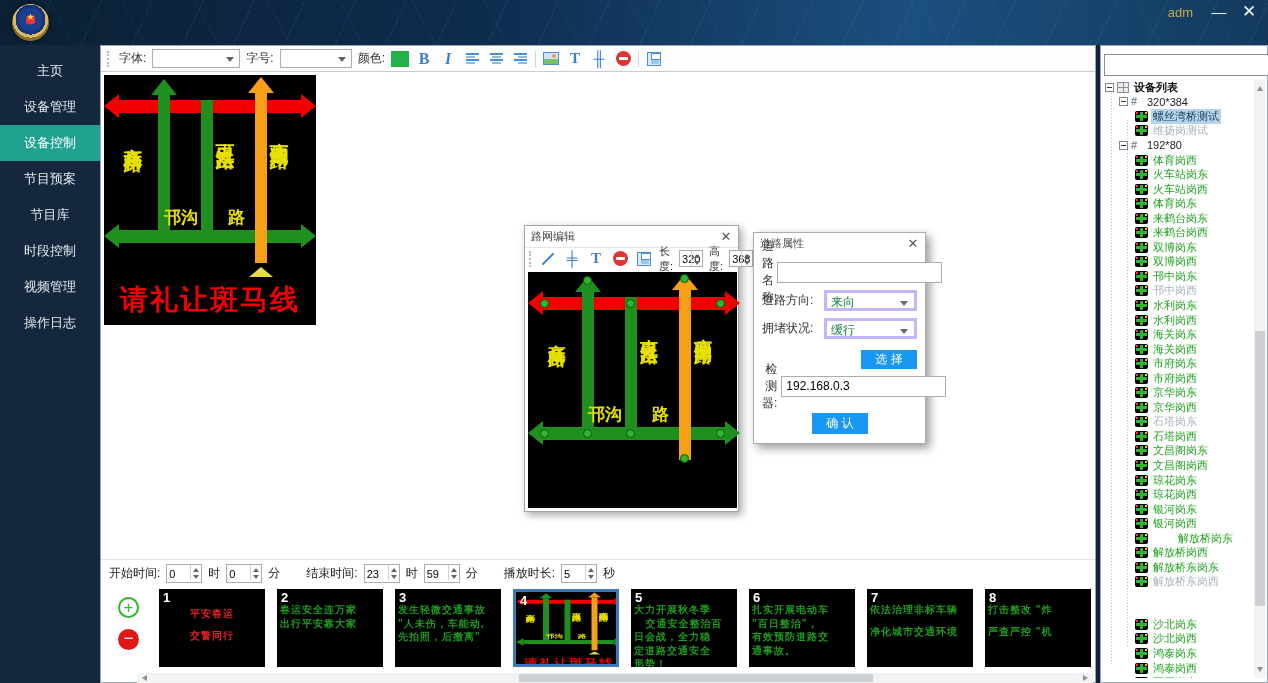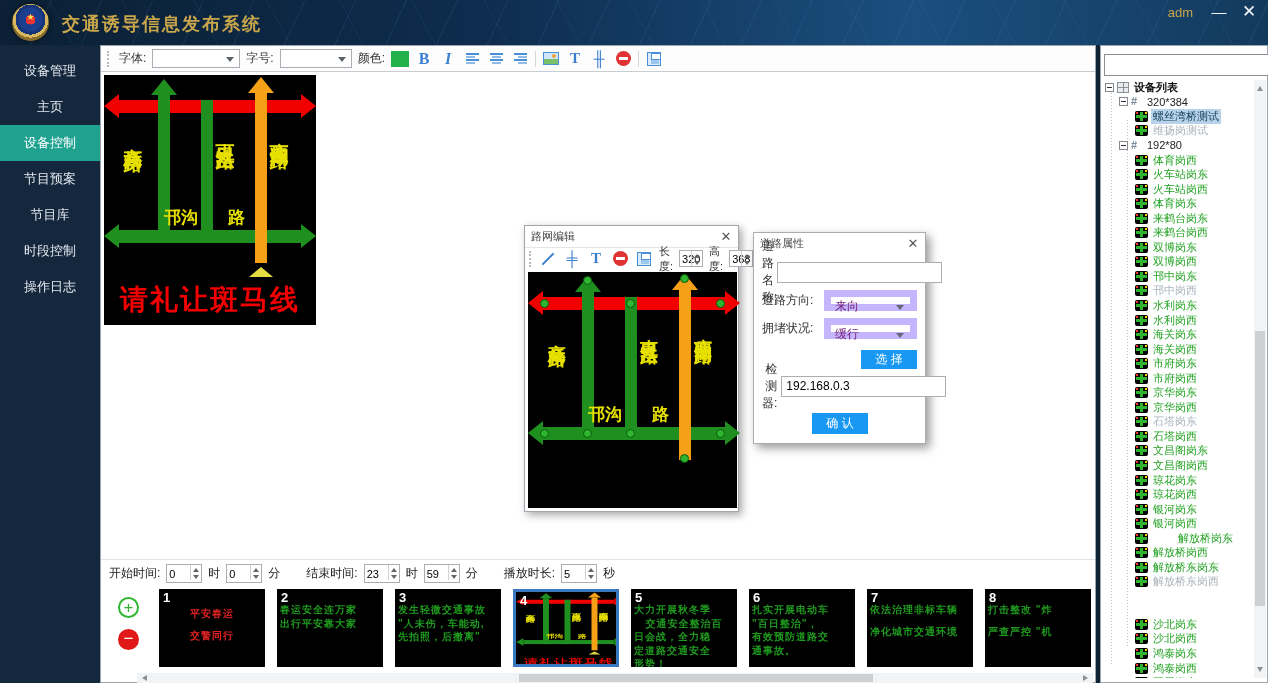--- a/index.html
+++ b/index.html
@@ -90,21 +90,21 @@
   .numspin .spins i::before { content:""; position:absolute; left:2px; top:2px; border:3px solid transparent; }
   .numspin .spins i.up::before { border-bottom:4px solid #666; top:0; }
   .numspin .spins i.dn::before { border-top:4px solid #666; }
   .rn-canvas { position:absolute; left:3px; top:46px; width:209px; height:236px; background:#000; }
 
   
   .props-dlg { position:absolute; left:652px; top:160px; width:173px; height:212px; background:#fff; border:1px solid #a9adb2; box-shadow:4px 4px 9px rgba(0,0,0,.4); font-size:12px; }
   .props-row { position:absolute; left:8px; right:8px; height:22px; display:flex; align-items:center; }
   .props-row .plabel { width:62px; color:#333; }
   .props-row .pinput { flex:1; height:21px; border:1px solid #abadb3; background:#fff; font-size:12px; padding:0 4px; font-family:inherit; }
-  .pselect { flex:1; height:21px; border:7px solid #c4b5fd; background:#fff; position:relative; line-height:19px; padding:0 4px; color:#701a75; }
+  .pselect { flex:1; height:21px; border:3px solid #c4b5fd; background:#fff; position:relative; line-height:19px; padding:0 4px; color:#15803d; }
   .pselect::after { content:""; position:absolute; right:6px; top:8px; border:4px solid transparent; border-top:5px solid #667; }
   .blue-btn { background:#1898f3; color:#fff; border:0; font-size:12px; font-family:inherit; cursor:pointer; }
   .btn-select { position:absolute; right:8px; top:117px; width:56px; height:19px; }
   .btn-confirm { position:absolute; left:58px; top:180px; width:56px; height:21px; }
 
   
   .schedrow { position:absolute; left:0; right:0; top:513px; height:28px; background:#fff; display:flex; align-items:center; gap:6px; padding:0 8px; border-top:1px solid #e2e4e6; }
   .schedrow .numspin { width:36px; height:19px; }
   .schedrow .numspin input { height:17px; width:22px; }
   .sch-label { color:#222; }
@@ -162,34 +162,34 @@
   .arr-u { left:3px; top:3px; border:3px solid transparent; border-bottom:5px solid #8a9096; }
   .arr-d { left:3px; bottom:3px; border:3px solid transparent; border-top:5px solid #8a9096; }
 </style>
 </head>
 <body>
 
 <div class="window">
 
   <div class="titlebar">
     <div class="badge"></div>
-    <div class="app-title">交通诱导信息发布系统</div>
     <div class="user-label">adm</div>
     <div class="win-btn win-min">—</div>
     <div class="win-btn win-close">✕</div>
   </div>
 
   <div class="sidebar">
     <div class="side-menu">
+        <div class="side-item">主页</div>
         <div class="side-item">设备管理</div>
-        <div class="side-item">主页</div>
         <div class="side-item active">设备控制</div>
         <div class="side-item">节目预案</div>
         <div class="side-item">节目库</div>
         <div class="side-item">时段控制</div>
+        <div class="side-item">视频管理</div>
         <div class="side-item">操作日志</div>
       </div>
   </div>
 
   <div class="main">
 
     <div class="etoolbar">
       <span class="grip"></span>
       <span class="tb-label">字体:</span>
       <span class="combo"></span>

